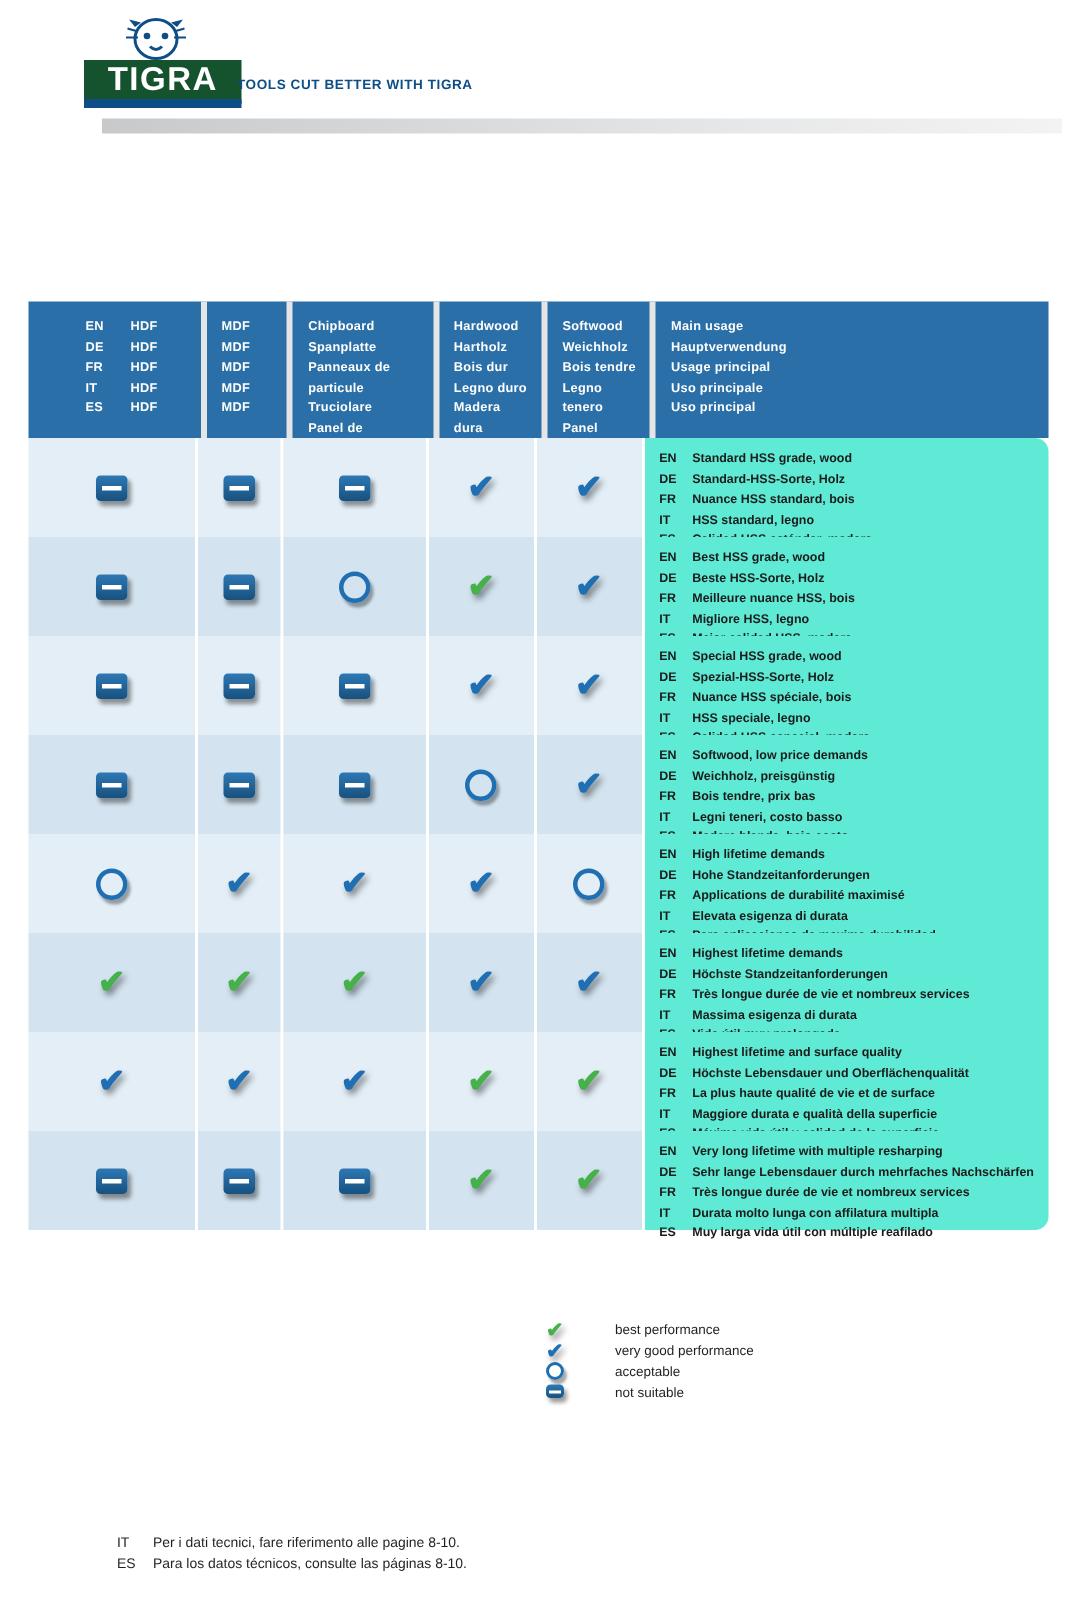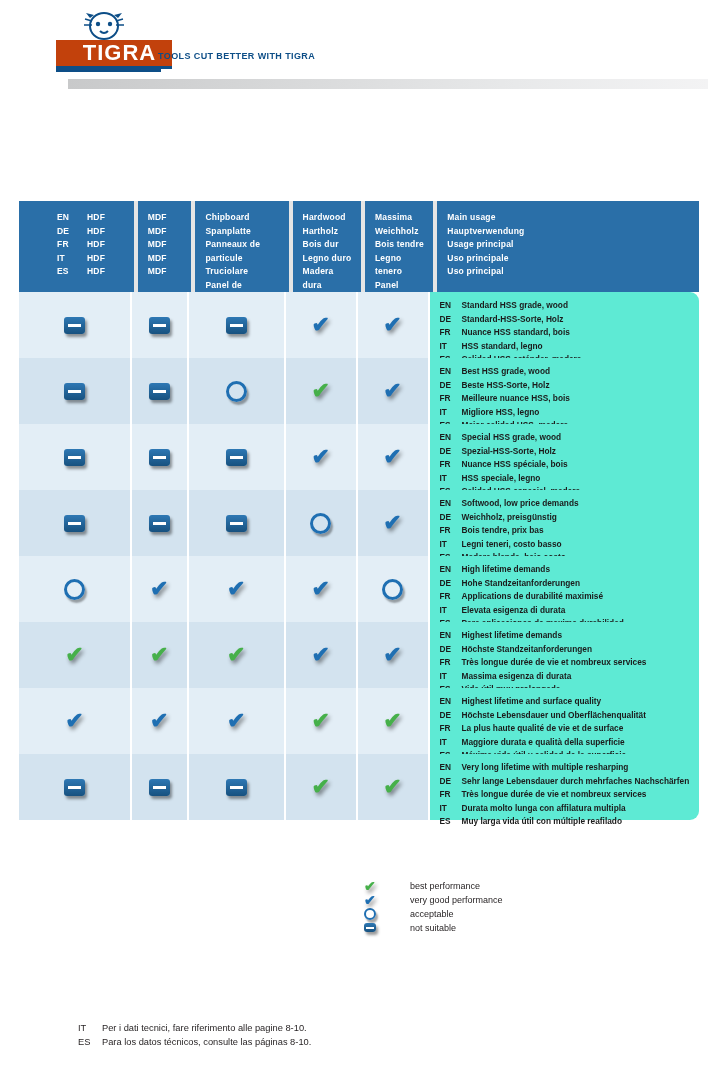--- a/index.html
+++ b/index.html
@@ -11,25 +11,24 @@
     position:relative;
     overflow:hidden;
   }
 
   
   .header{position:absolute;left:0;top:0;width:717px;height:100px;}
   .logo-wrap{position:absolute;left:56px;top:12px;width:105px;height:55px;}
   .logo-mark{position:absolute;left:26px;top:0;width:44px;height:28px;}
   .logo-word{
     position:absolute;left:0;top:28px;width:105px;height:26px;
-    background:#c2410c;color:#ffffff;
+    background:#14532d;color:#ffffff;
     font-weight:bold;font-size:22px;letter-spacing:1px;
     text-align:center;line-height:26px;
     border-bottom:3px solid #0d4e87;
-    padding-left:11px;
   }
   .logo-rule{position:absolute;left:0;top:56px;width:105px;height:4px;background:#0d4e87;}
   .tagline{
     position:absolute;left:158px;top:51px;
     font-size:9px;font-weight:bold;color:#0d4e87;letter-spacing:0.4px;
   }
   .header-bar{
     position:absolute;left:68px;top:79px;width:640px;height:10px;
     background:linear-gradient(to right,#c8c9ca 0%, #e8e9ea 70%, #f3f3f4 100%);
   }
@@ -171,21 +170,21 @@
 
     <div class="head-cell c4 head-sep">
       <div>Hardwood</div>
       <div>Hartholz</div>
       <div>Bois dur</div>
       <div>Legno duro</div>
       <div>Madera dura</div>
     </div>
 
     <div class="head-cell c5 head-sep">
-      <div>Massima</div>
+      <div>Softwood</div>
       <div>Weichholz</div>
       <div>Bois tendre</div>
       <div>Legno tenero</div>
       <div>Panel blanda</div>
     </div>
 
     <div class="head-cell c6 head-sep">
       <div>Main usage</div>
       <div>Hauptverwendung</div>
       <div>Usage principal</div>

